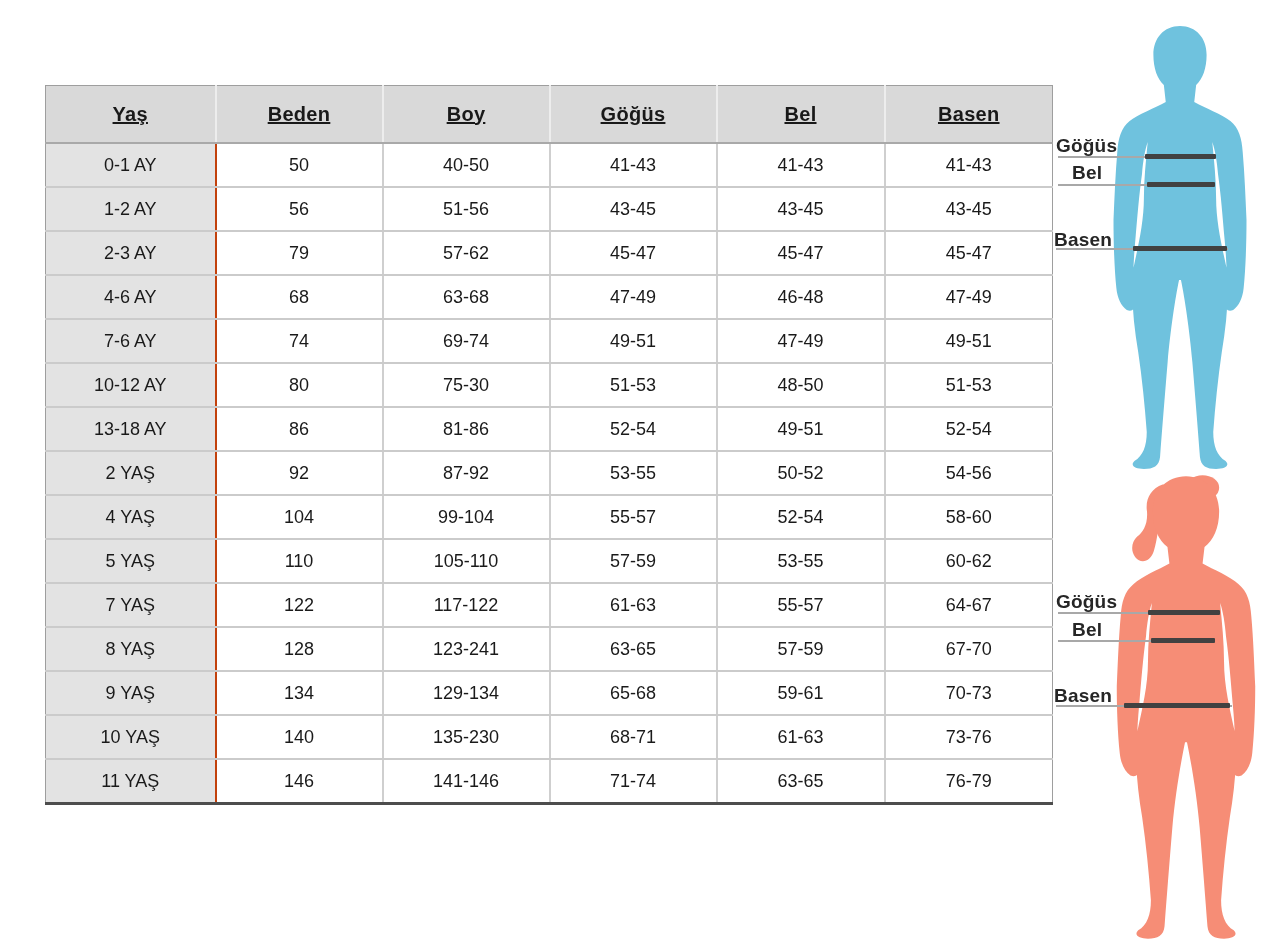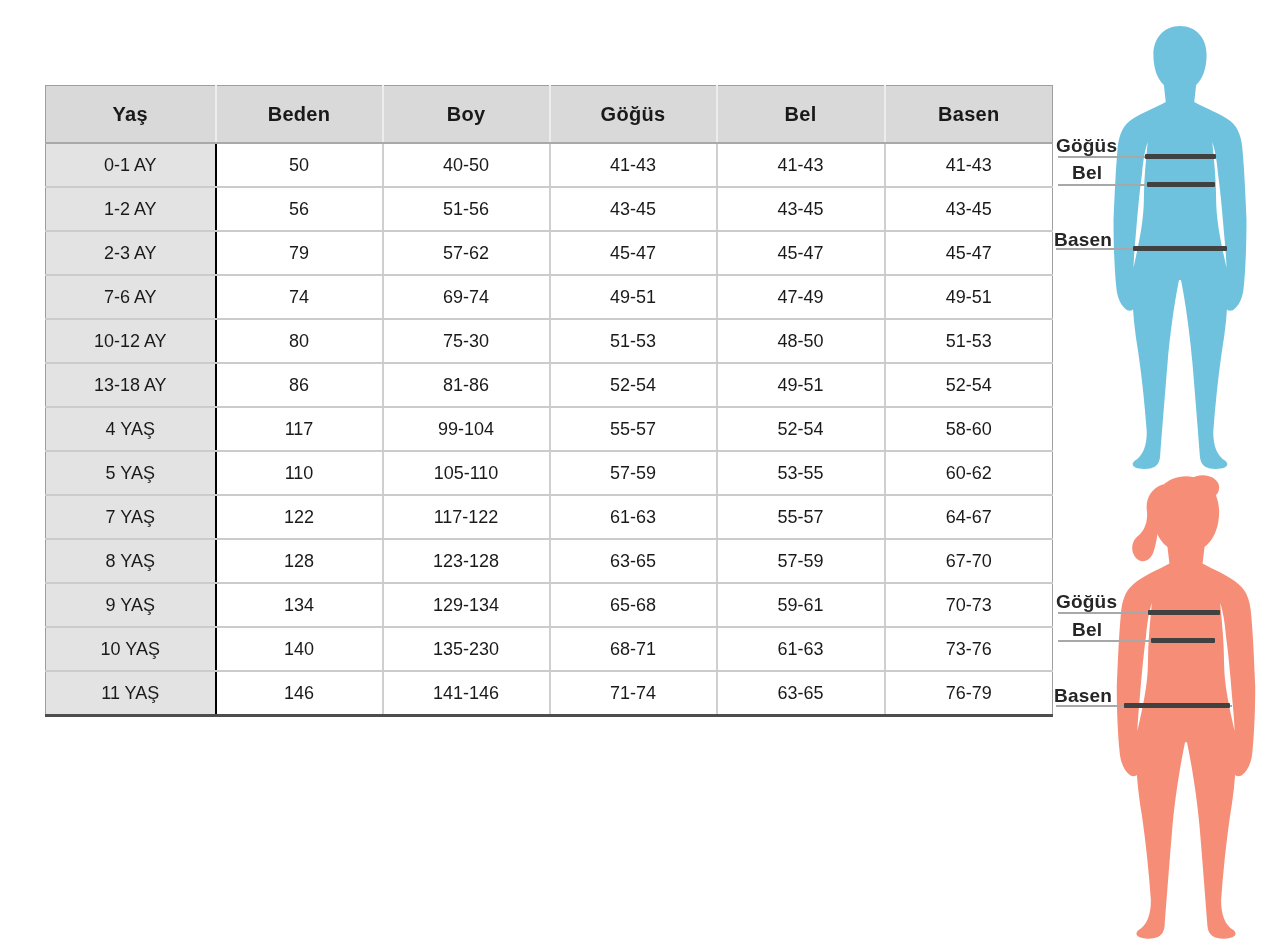--- a/index.html
+++ b/index.html
@@ -14,30 +14,31 @@
     border:1px solid #9e9e9e;
     border-bottom:3px solid #4d4d4d;
   }
   .size-table thead th{
     height:54px;background:#d9d9d9;
     font-size:20px;font-weight:bold;color:#191919;
     text-align:center;vertical-align:middle;
     border-right:2px solid #ededed;
     border-bottom:2px solid #a9a9a9;
     letter-spacing:0.3px;
+    text-decoration:underline;
   }
   .size-table thead th:last-child{border-right:none;}
   .size-table tbody th,
   .size-table tbody td{
     height:40px;font-size:18px;font-weight:normal;color:#1a1a1a;
     text-align:center;vertical-align:middle;
     border-right:2px solid #cfcfcf;
     border-bottom:2px solid #cbcbcb;
   }
-  .size-table tbody th{background:#e3e3e3;border-right:2px solid #000000;margin-left:40px;}
+  .size-table tbody th{background:#e3e3e3;border-right:2px solid #c2410c;margin-left:40px;}
   .size-table tbody td{background:#ffffff;}
   .size-table tbody th:last-child,
   .size-table tbody td:last-child{border-right:none;}
   .size-table tbody tr:last-child th,
   .size-table tbody tr:last-child td{border-bottom:none;}
   
   .figure{position:absolute;}
   .figure svg{display:block;width:100%;height:100%;}
   
   .mlabel{
@@ -90,20 +91,28 @@
         </tr>
         <tr>
           <th>2-3 AY</th>
           <td>79</td>
           <td>57-62</td>
           <td>45-47</td>
           <td>45-47</td>
           <td>45-47</td>
         </tr>
         <tr>
+          <th>4-6 AY</th>
+          <td>68</td>
+          <td>63-68</td>
+          <td>47-49</td>
+          <td>46-48</td>
+          <td>47-49</td>
+        </tr>
+        <tr>
           <th>7-6 AY</th>
           <td>74</td>
           <td>69-74</td>
           <td>49-51</td>
           <td>47-49</td>
           <td>49-51</td>
         </tr>
         <tr>
           <th>10-12 AY</th>
           <td>80</td>
@@ -114,22 +123,30 @@
         </tr>
         <tr>
           <th>13-18 AY</th>
           <td>86</td>
           <td>81-86</td>
           <td>52-54</td>
           <td>49-51</td>
           <td>52-54</td>
         </tr>
         <tr>
+          <th>2 YAŞ</th>
+          <td>92</td>
+          <td>87-92</td>
+          <td>53-55</td>
+          <td>50-52</td>
+          <td>54-56</td>
+        </tr>
+        <tr>
           <th>4 YAŞ</th>
-          <td>117</td>
+          <td>104</td>
           <td>99-104</td>
           <td>55-57</td>
           <td>52-54</td>
           <td>58-60</td>
         </tr>
         <tr>
           <th>5 YAŞ</th>
           <td>110</td>
           <td>105-110</td>
           <td>57-59</td>
@@ -140,21 +157,21 @@
           <th>7 YAŞ</th>
           <td>122</td>
           <td>117-122</td>
           <td>61-63</td>
           <td>55-57</td>
           <td>64-67</td>
         </tr>
         <tr>
           <th>8 YAŞ</th>
           <td>128</td>
-          <td>123-128</td>
+          <td>123-241</td>
           <td>63-65</td>
           <td>57-59</td>
           <td>67-70</td>
         </tr>
         <tr>
           <th>9 YAŞ</th>
           <td>134</td>
           <td>129-134</td>
           <td>65-68</td>
           <td>59-61</td>

